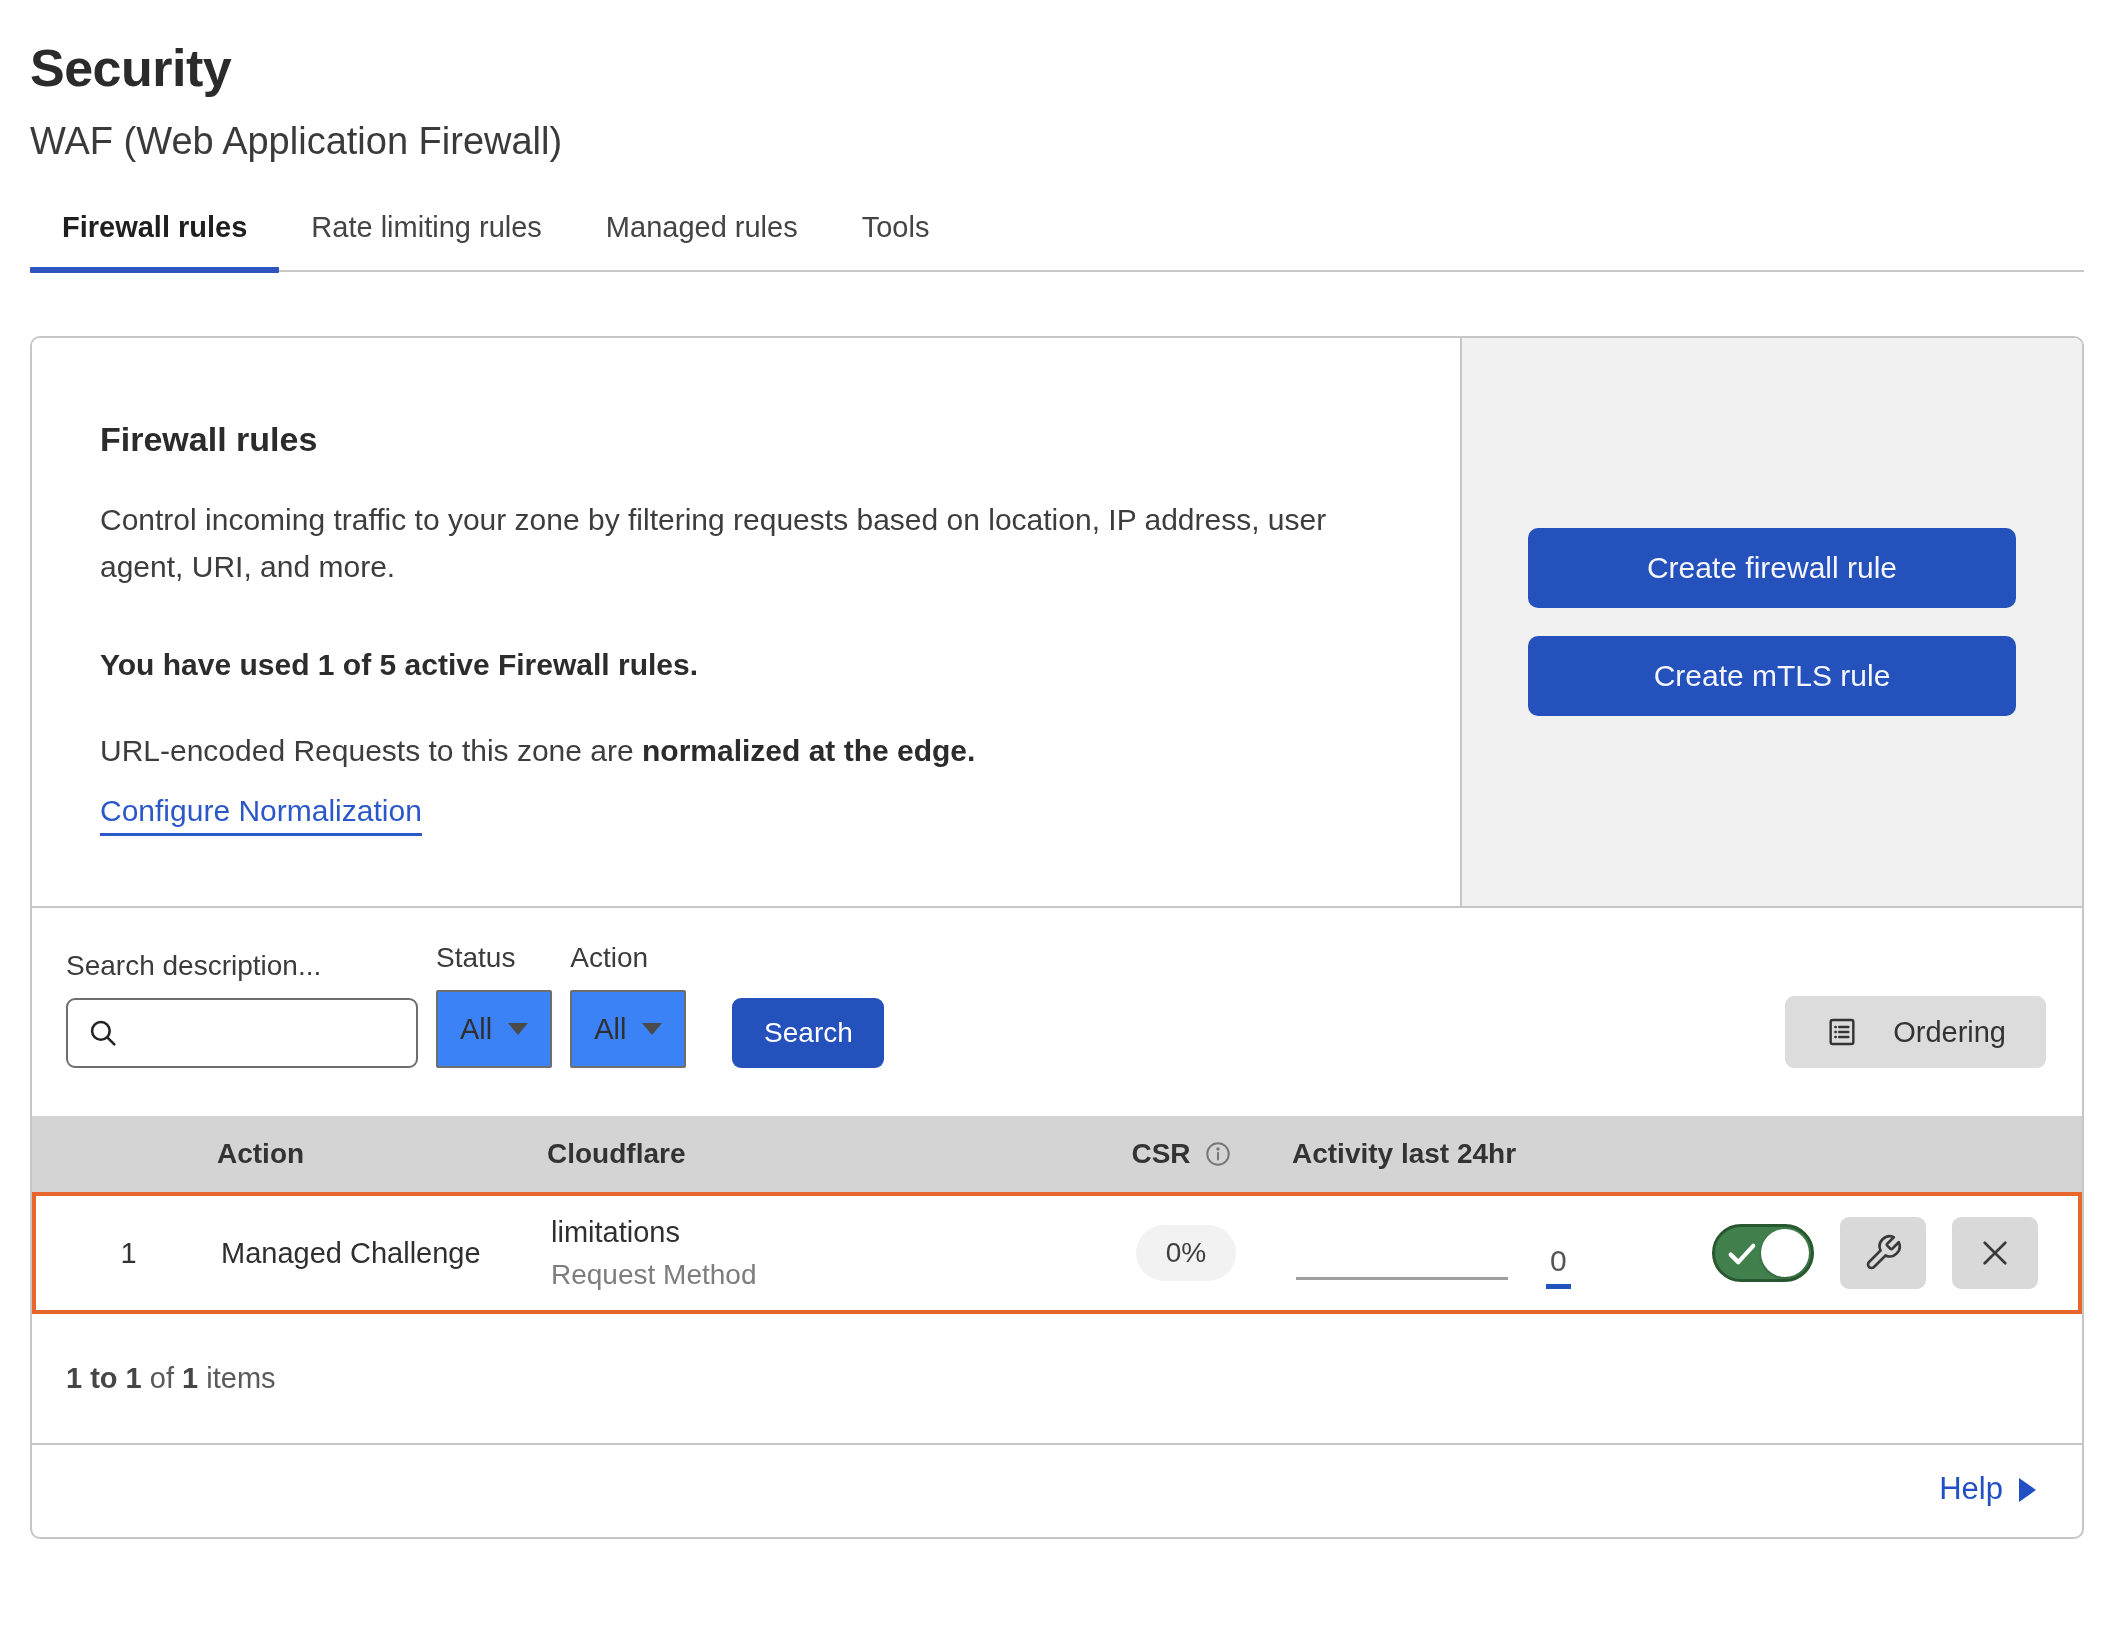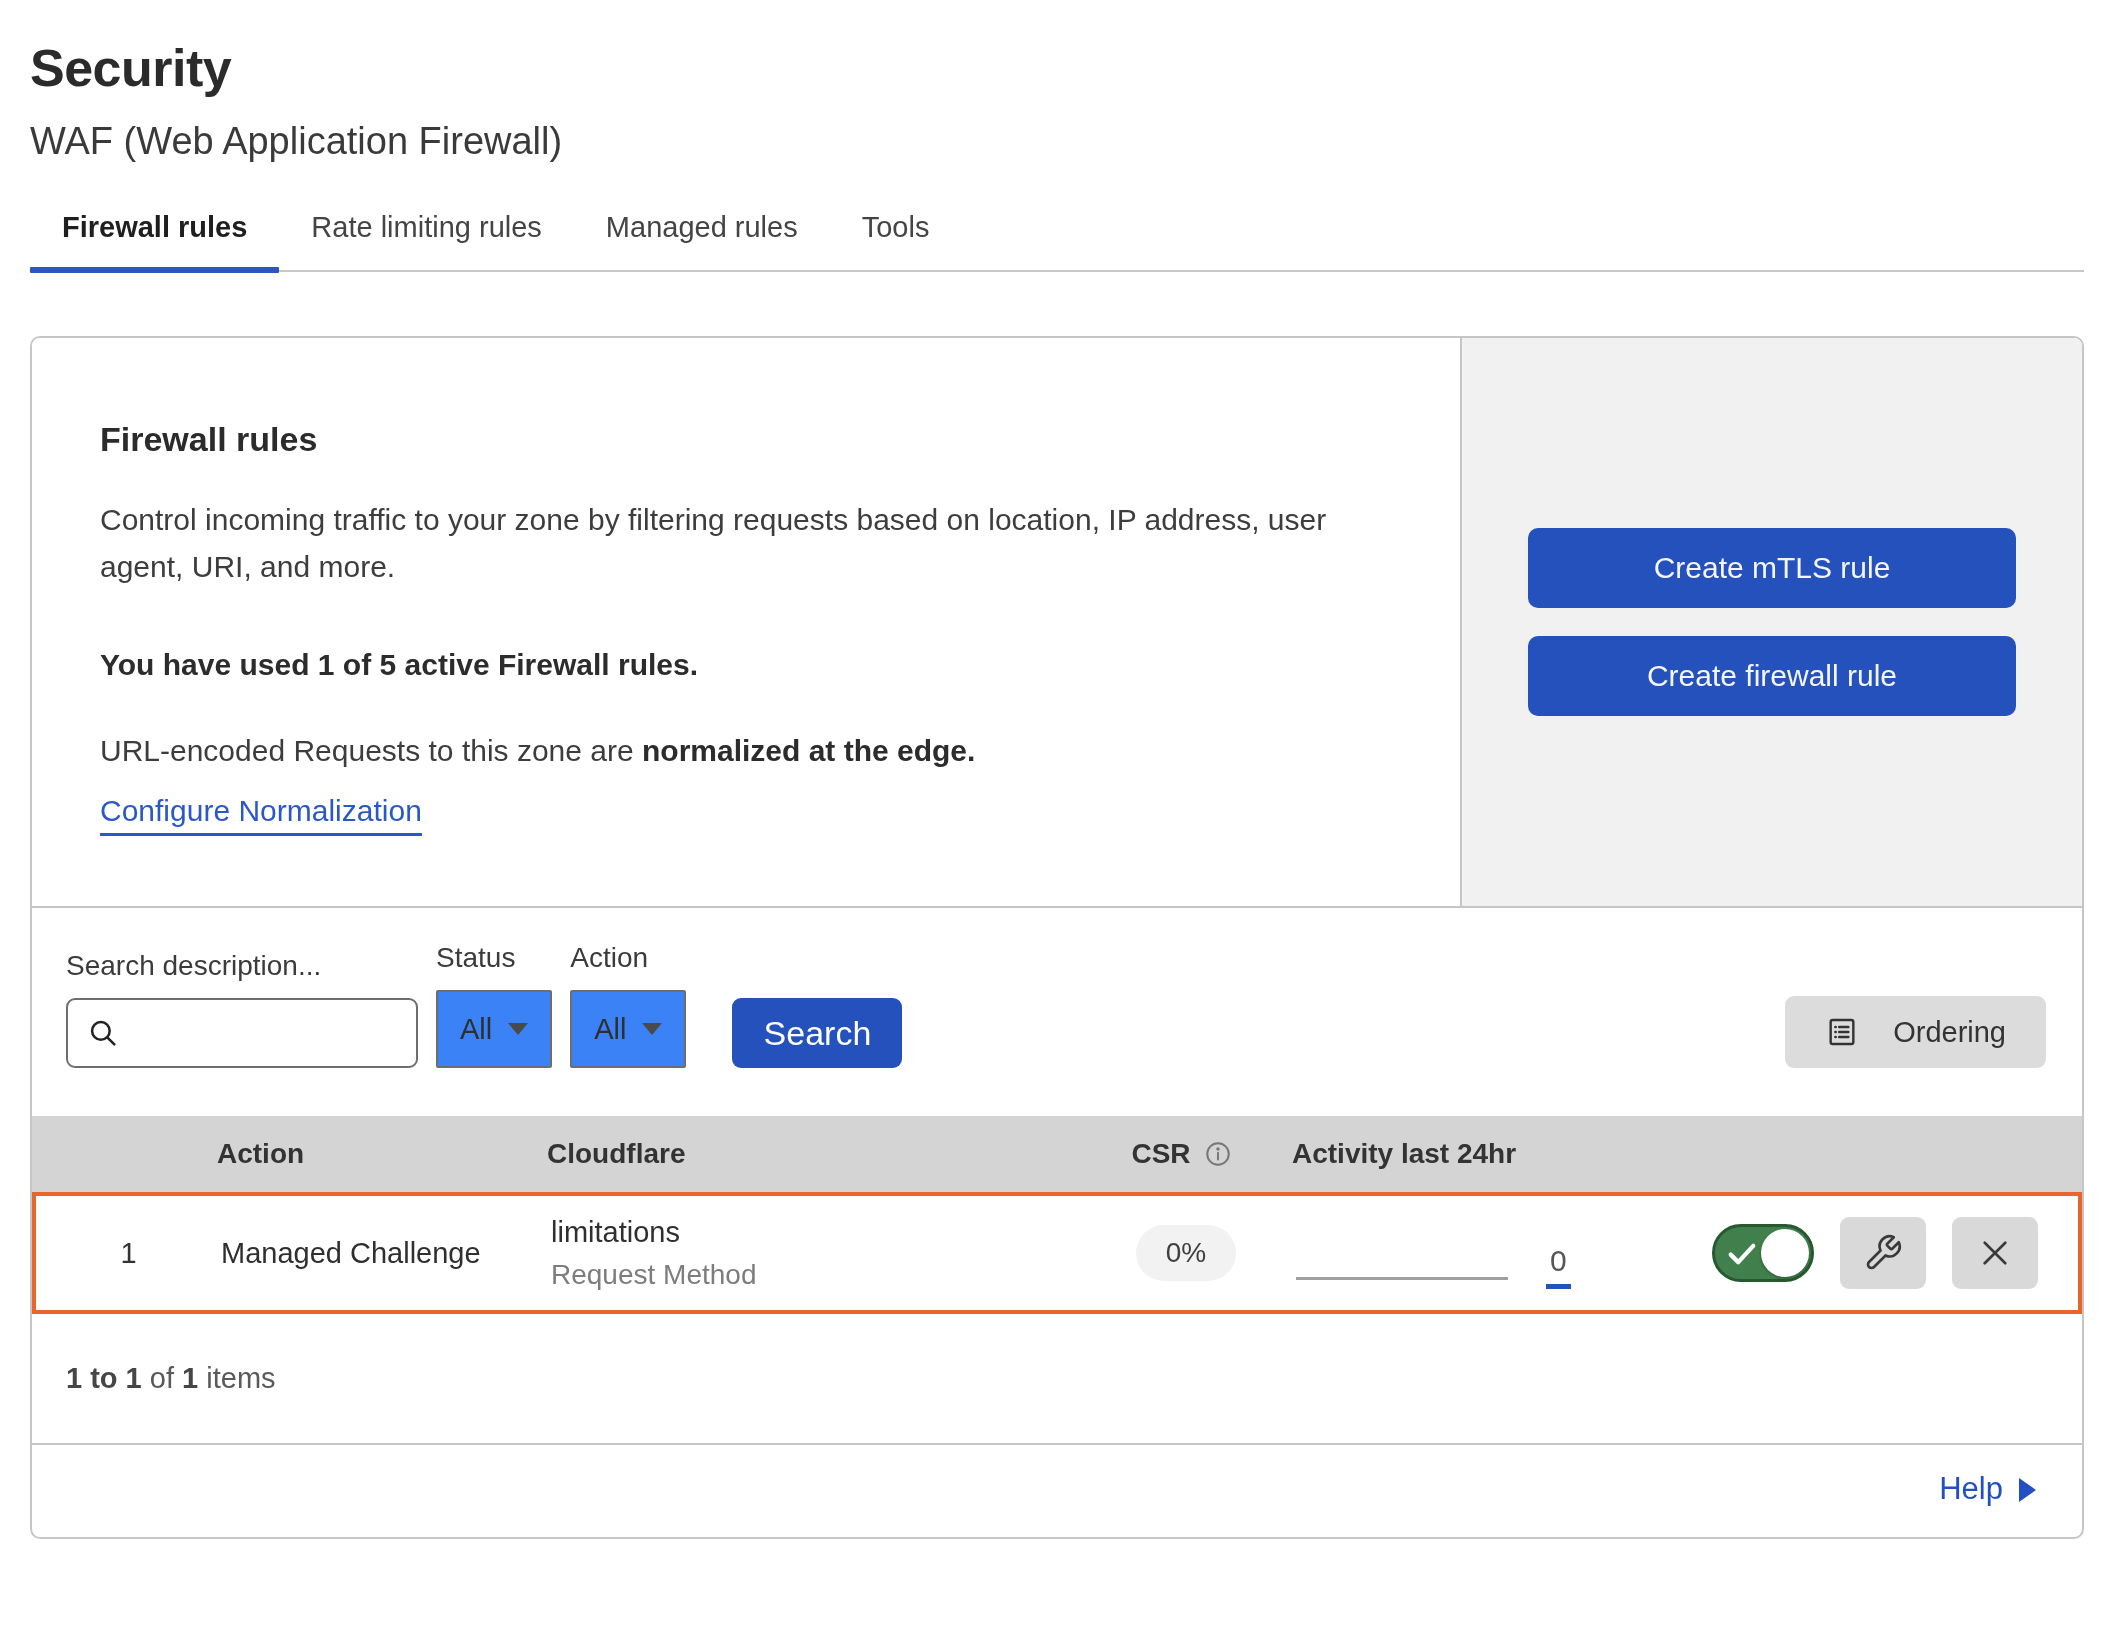--- a/index.html
+++ b/index.html
@@ -35,21 +35,21 @@
 
   
   .filter-bar { display:flex; align-items:flex-end; padding:34px 36px 48px 34px; background:#fff; }
   .filter-group { display:flex; flex-direction:column; margin-right:18px; }
   .filter-label { font-size:28px; color:#3b3b3b; margin-bottom:16px; }
   .search-box { width:352px; height:70px; border:2px solid #6e6e6e; border-radius:9px; background:#fff; display:flex; align-items:center; padding:0 18px; }
   .search-box input { border:none; outline:none; font-size:28px; width:100%; margin-left:12px; font-family:"Liberation Sans",sans-serif; color:#333; background:transparent; }
   .dropdown { height:78px; border:2px solid #6e6e6e; border-radius:2px; background:#3b82f6; display:flex; align-items:center; padding:0 22px; cursor:pointer; }
   .dropdown .val { font-size:29px; color:#2f2f2f; }
   .chevron-down { width:0; height:0; border-left:10px solid transparent; border-right:10px solid transparent; border-top:12px solid #4a4a4a; margin-left:16px; }
-  .btn-search { width:170px; height:70px; margin-left:28px; background:#2451bc; color:#fff; border:none; border-radius:9px; font-size:34px; font-family:"Liberation Sans",sans-serif; cursor:pointer; }
+  .btn-search { width:152px; height:70px; margin-left:28px; background:#2451bc; color:#fff; border:none; border-radius:9px; font-size:28px; font-family:"Liberation Sans",sans-serif; cursor:pointer; }
   .btn-ordering { margin-left:auto; height:72px; padding:0 40px; background:#dcdcdc; border:none; border-radius:9px; display:flex; align-items:center; gap:34px; font-size:29px; color:#333; font-family:"Liberation Sans",sans-serif; cursor:pointer; }
 
   
   .tbl-grid { display:grid; grid-template-columns:160px 330px 550px 220px 350px 1fr; align-items:center; }
   .tbl-head { background:#d4d4d4; height:76px; font-weight:700; color:#333; font-size:28px; }
   .th { padding-left:25px; display:flex; align-items:center; }
   .th.center { justify-content:center; padding-left:0; }
   .info-icon { margin-left:12px; display:inline-flex; cursor:pointer; }
 
   .tbl-row { border:4px solid #e8662c; background:#fff; min-height:122px; font-size:29px; color:#2f2f2f; }
@@ -95,22 +95,22 @@
 
     <div class="card-top">
       <div class="card-top-left">
         <div class="panel-heading">Firewall rules</div>
         <p class="panel-desc">Control incoming traffic to your zone by filtering requests based on location, IP address, user agent, URI, and more.</p>
         <p class="panel-usage">You have used 1 of 5 active Firewall rules.</p>
         <p class="panel-normalization"><span>URL-encoded Requests to this zone are </span><span class="bold">normalized at the edge.</span></p>
         <a class="panel-link">Configure Normalization</a>
       </div>
       <div class="card-top-right">
+        <button class="btn-primary">Create firewall rule</button>
         <button class="btn-primary">Create mTLS rule</button>
-        <button class="btn-primary">Create firewall rule</button>
       </div>
     </div>
 
     <div class="filter-bar">
       <div class="filter-group">
         <div class="filter-label">Search description...</div>
         <div class="search-box">
           <span style="display:inline-flex;">
             <svg width="34" height="34" viewBox="0 0 24 24" fill="none" stroke="#222" stroke-width="1.8" stroke-linecap="round">
               <circle cx="10.5" cy="10.5" r="6.2"></circle>

